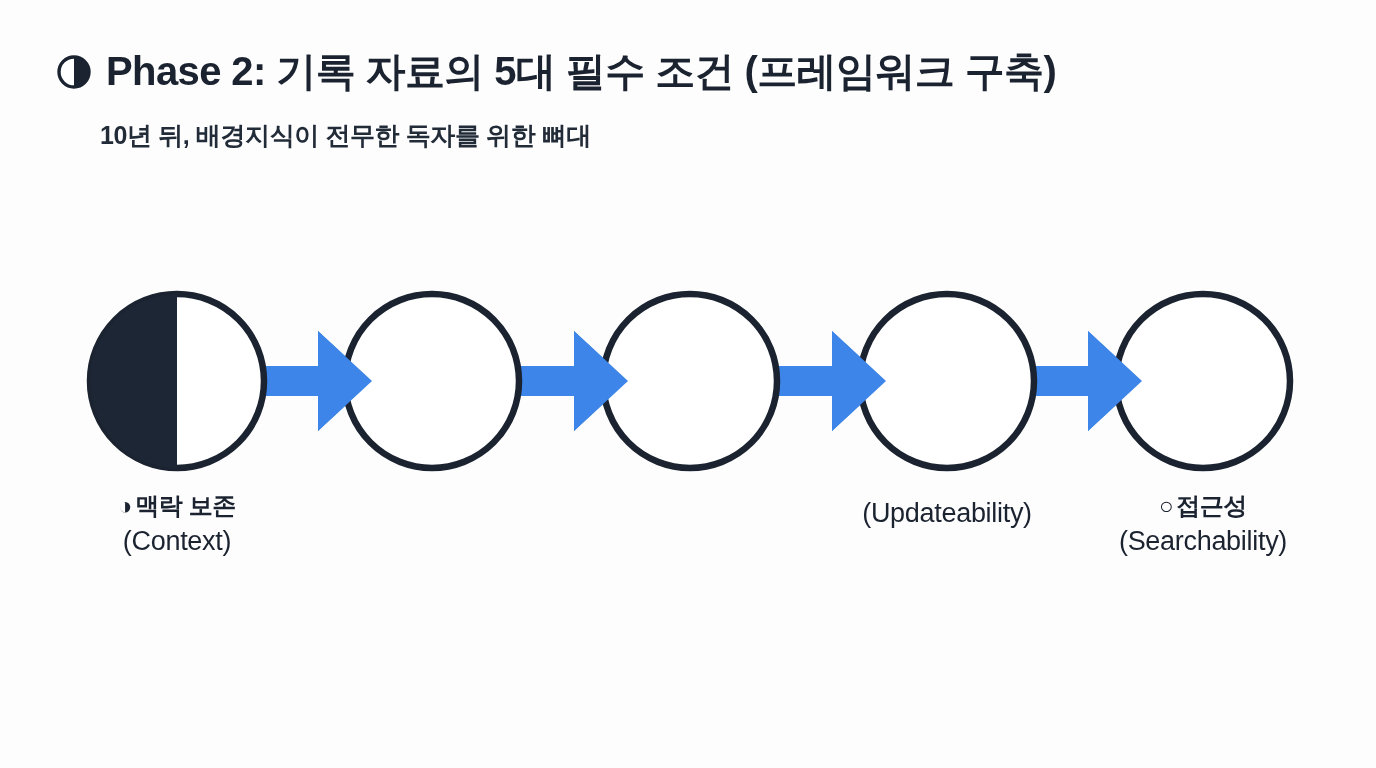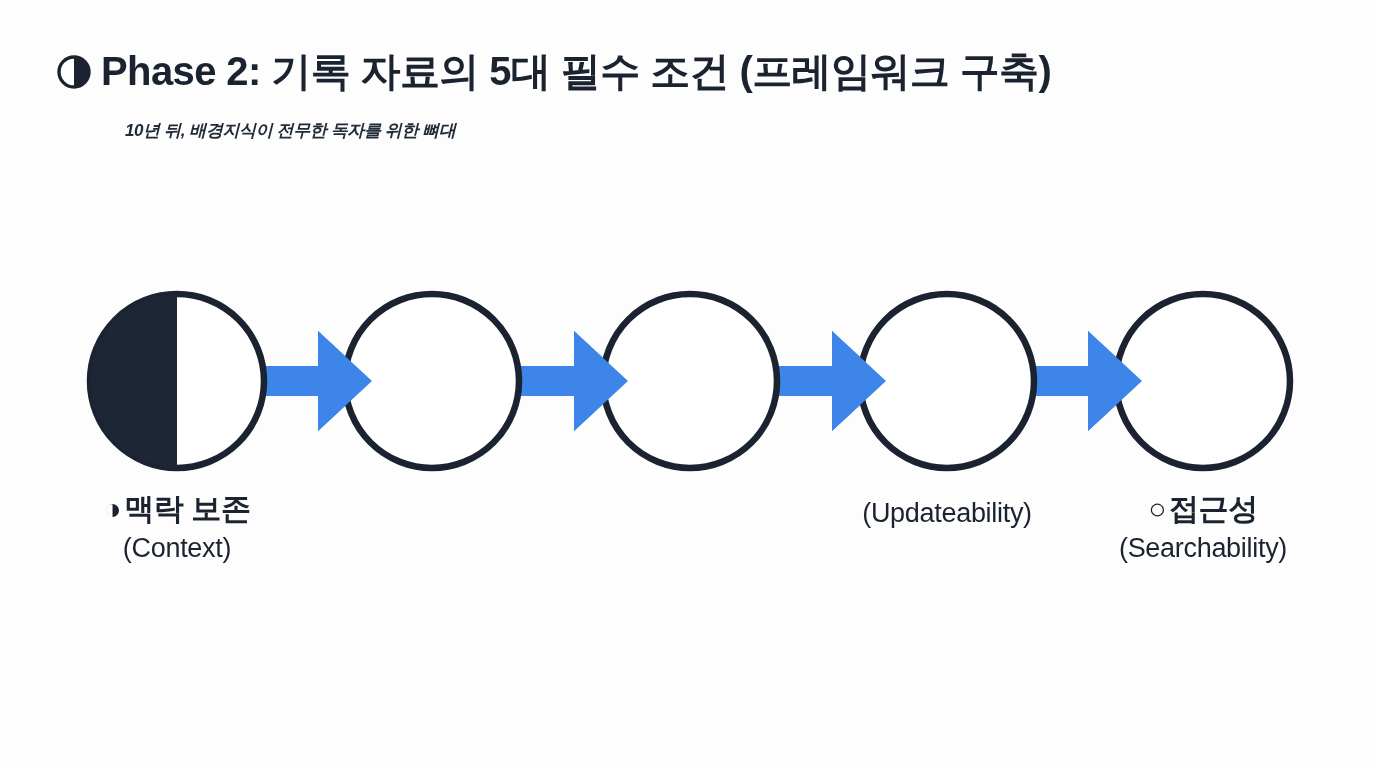--- a/index.html
+++ b/index.html
@@ -31,21 +31,21 @@
     top: 0;
     width: 1376px;
   }
 
   .title-row {
     position: absolute;
     left: 57px;
     top: 50px;
     display: flex;
     align-items: center;
-    gap: 10px;
+    gap: 15px;
     white-space: nowrap;
   }
 
   .title-icon {
     display: inline-block;
     width: 34px;
     height: 34px;
     flex: 0 0 34px;
     position: relative;
     top: 1px;
@@ -54,29 +54,28 @@
   .page-title {
     font-size: 40px;
     font-weight: bold;
     letter-spacing: -0.6px;
     line-height: 1.05;
     color: #1b2330;
   }
 
   .page-subtitle {
     position: absolute;
-    left: 125px;
+    left: 100px;
     top: 122px;
-    font-size: 17px;
+    font-size: 25px;
     font-weight: bold;
     letter-spacing: -0.4px;
     line-height: 1.1;
     color: #222b38;
     white-space: nowrap;
-    font-style: italic;
   }
 
   
   .flow {
     position: absolute;
     left: 0;
     top: 270px;
     width: 1376px;
     height: 330px;
   }
@@ -101,21 +100,21 @@
   .stage-label {
     position: absolute;
     top: 0;
     text-align: center;
     line-height: 1.15;
     color: #1b2330;
   }
 
   .stage-label .ko {
     display: block;
-    font-size: 30px;
+    font-size: 24px;
     font-weight: bold;
     letter-spacing: -0.4px;
     white-space: nowrap;
   }
 
   .stage-label .ko .bullet {
     font-weight: normal;
     display: inline-block;
     margin-right: 3px;
   }

